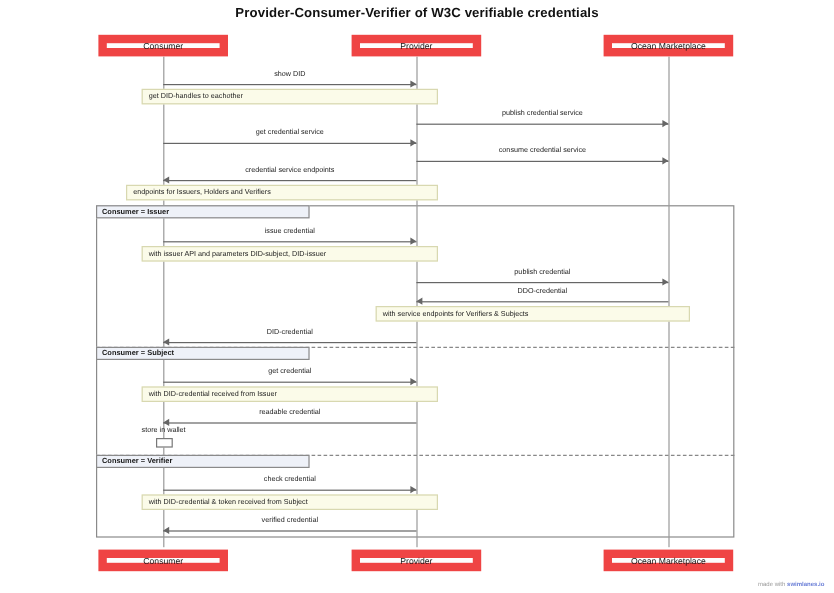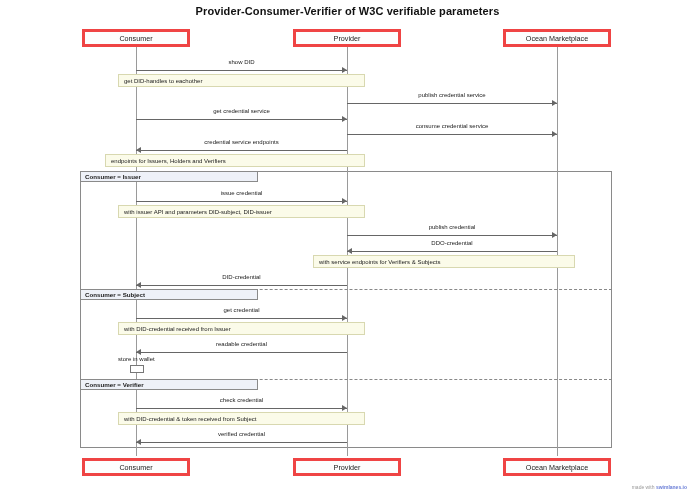--- a/index.html
+++ b/index.html
@@ -27,21 +27,21 @@
     width: 695px;
     text-align: center;
     font-size: 11px;
     font-weight: bold;
     color: #111111;
     letter-spacing: 0.1px;
   }
   .actor-box {
     position: absolute;
     box-sizing: border-box;
-    border: 3px solid #ef4444;
+    border: 7px solid #ef4444;
     background: #fdfdfd;
     font-size: 7.2px;
     color: #1a1a1a;
     display: flex;
     align-items: center;
     justify-content: center;
     height: 18px;
   }
   .lifeline {
     position: absolute;
@@ -129,21 +129,21 @@
   }
   .credit b {
     color: #6b7fd7;
     font-weight: bold;
   }
 </style>
 </head>
 <body>
 
 <div id="diagram">
-  <div class="title">Provider-Consumer-Verifier of W3C verifiable parameters</div>
+  <div class="title">Provider-Consumer-Verifier of W3C verifiable credentials</div>
 
   <div class="frag" style="left:80px; top:171px; width:532px; height:277px;"></div>
 
   <div class="lifeline" style="left:136px; top:47px; height:409px;"></div>
   <div class="lifeline" style="left:347px; top:47px; height:409px;"></div>
   <div class="lifeline" style="left:557px; top:47px; height:409px;"></div>
 
   <div class="actor-box" style="left:82px; top:29px; width:108px;">
     <span>Consumer</span>
   </div>

